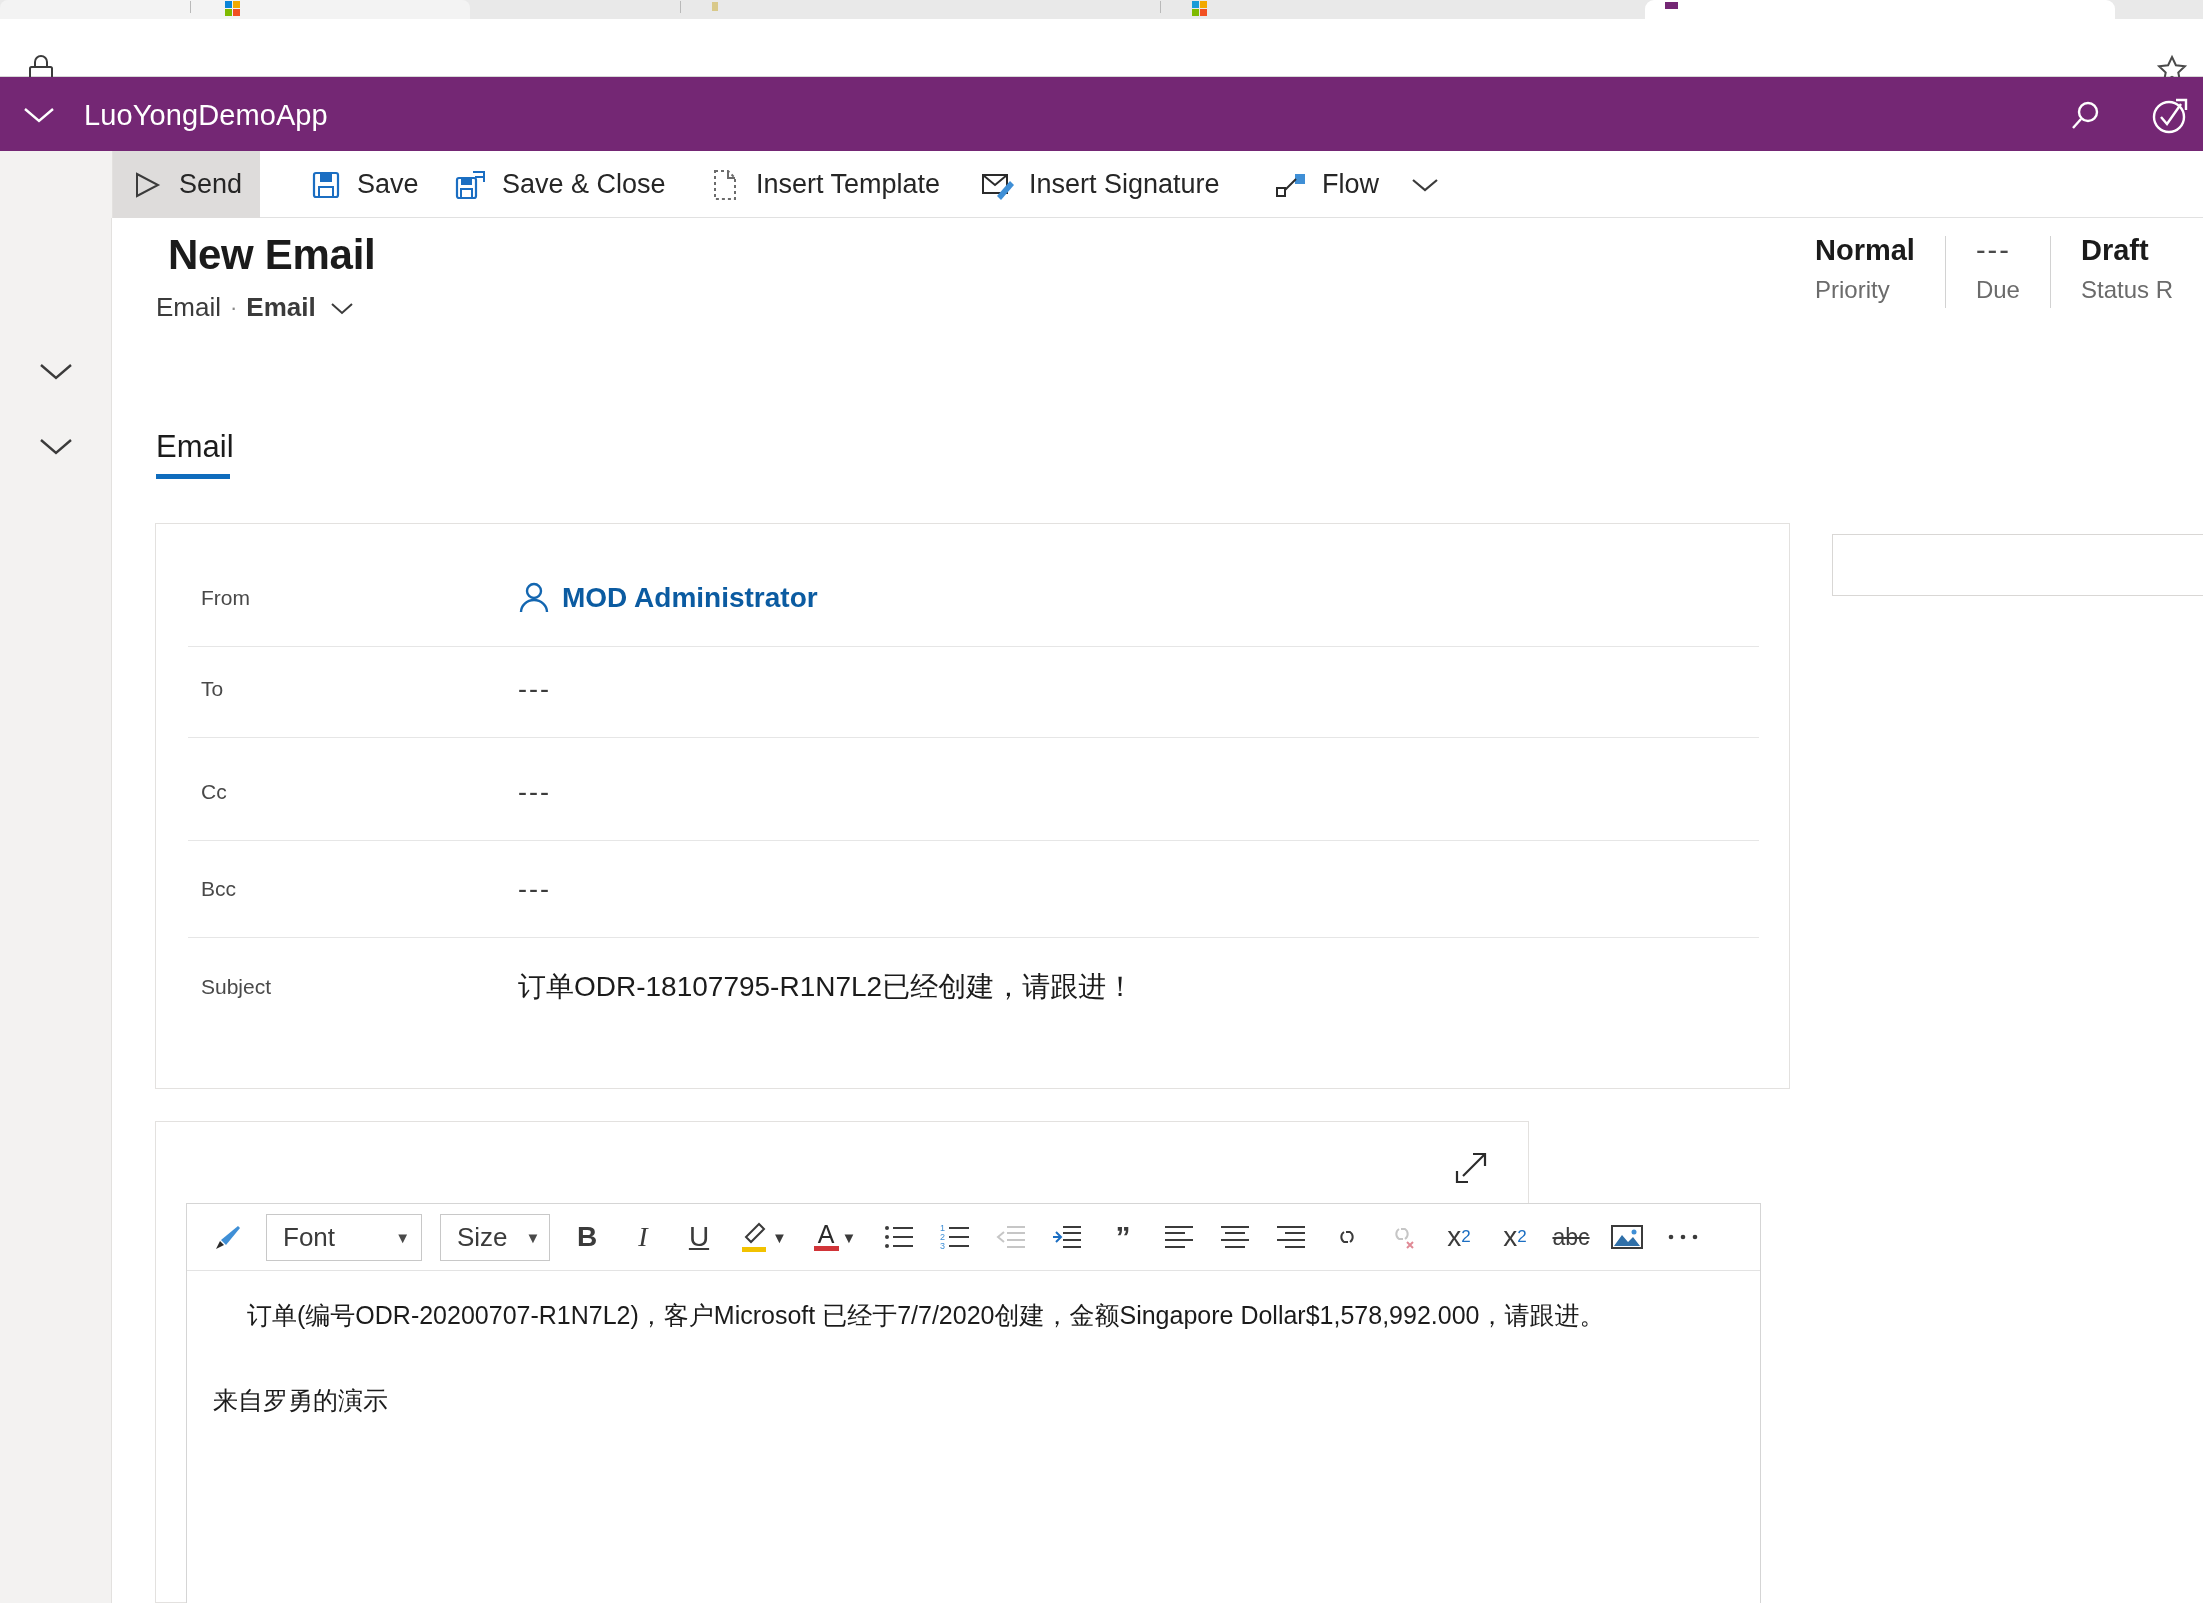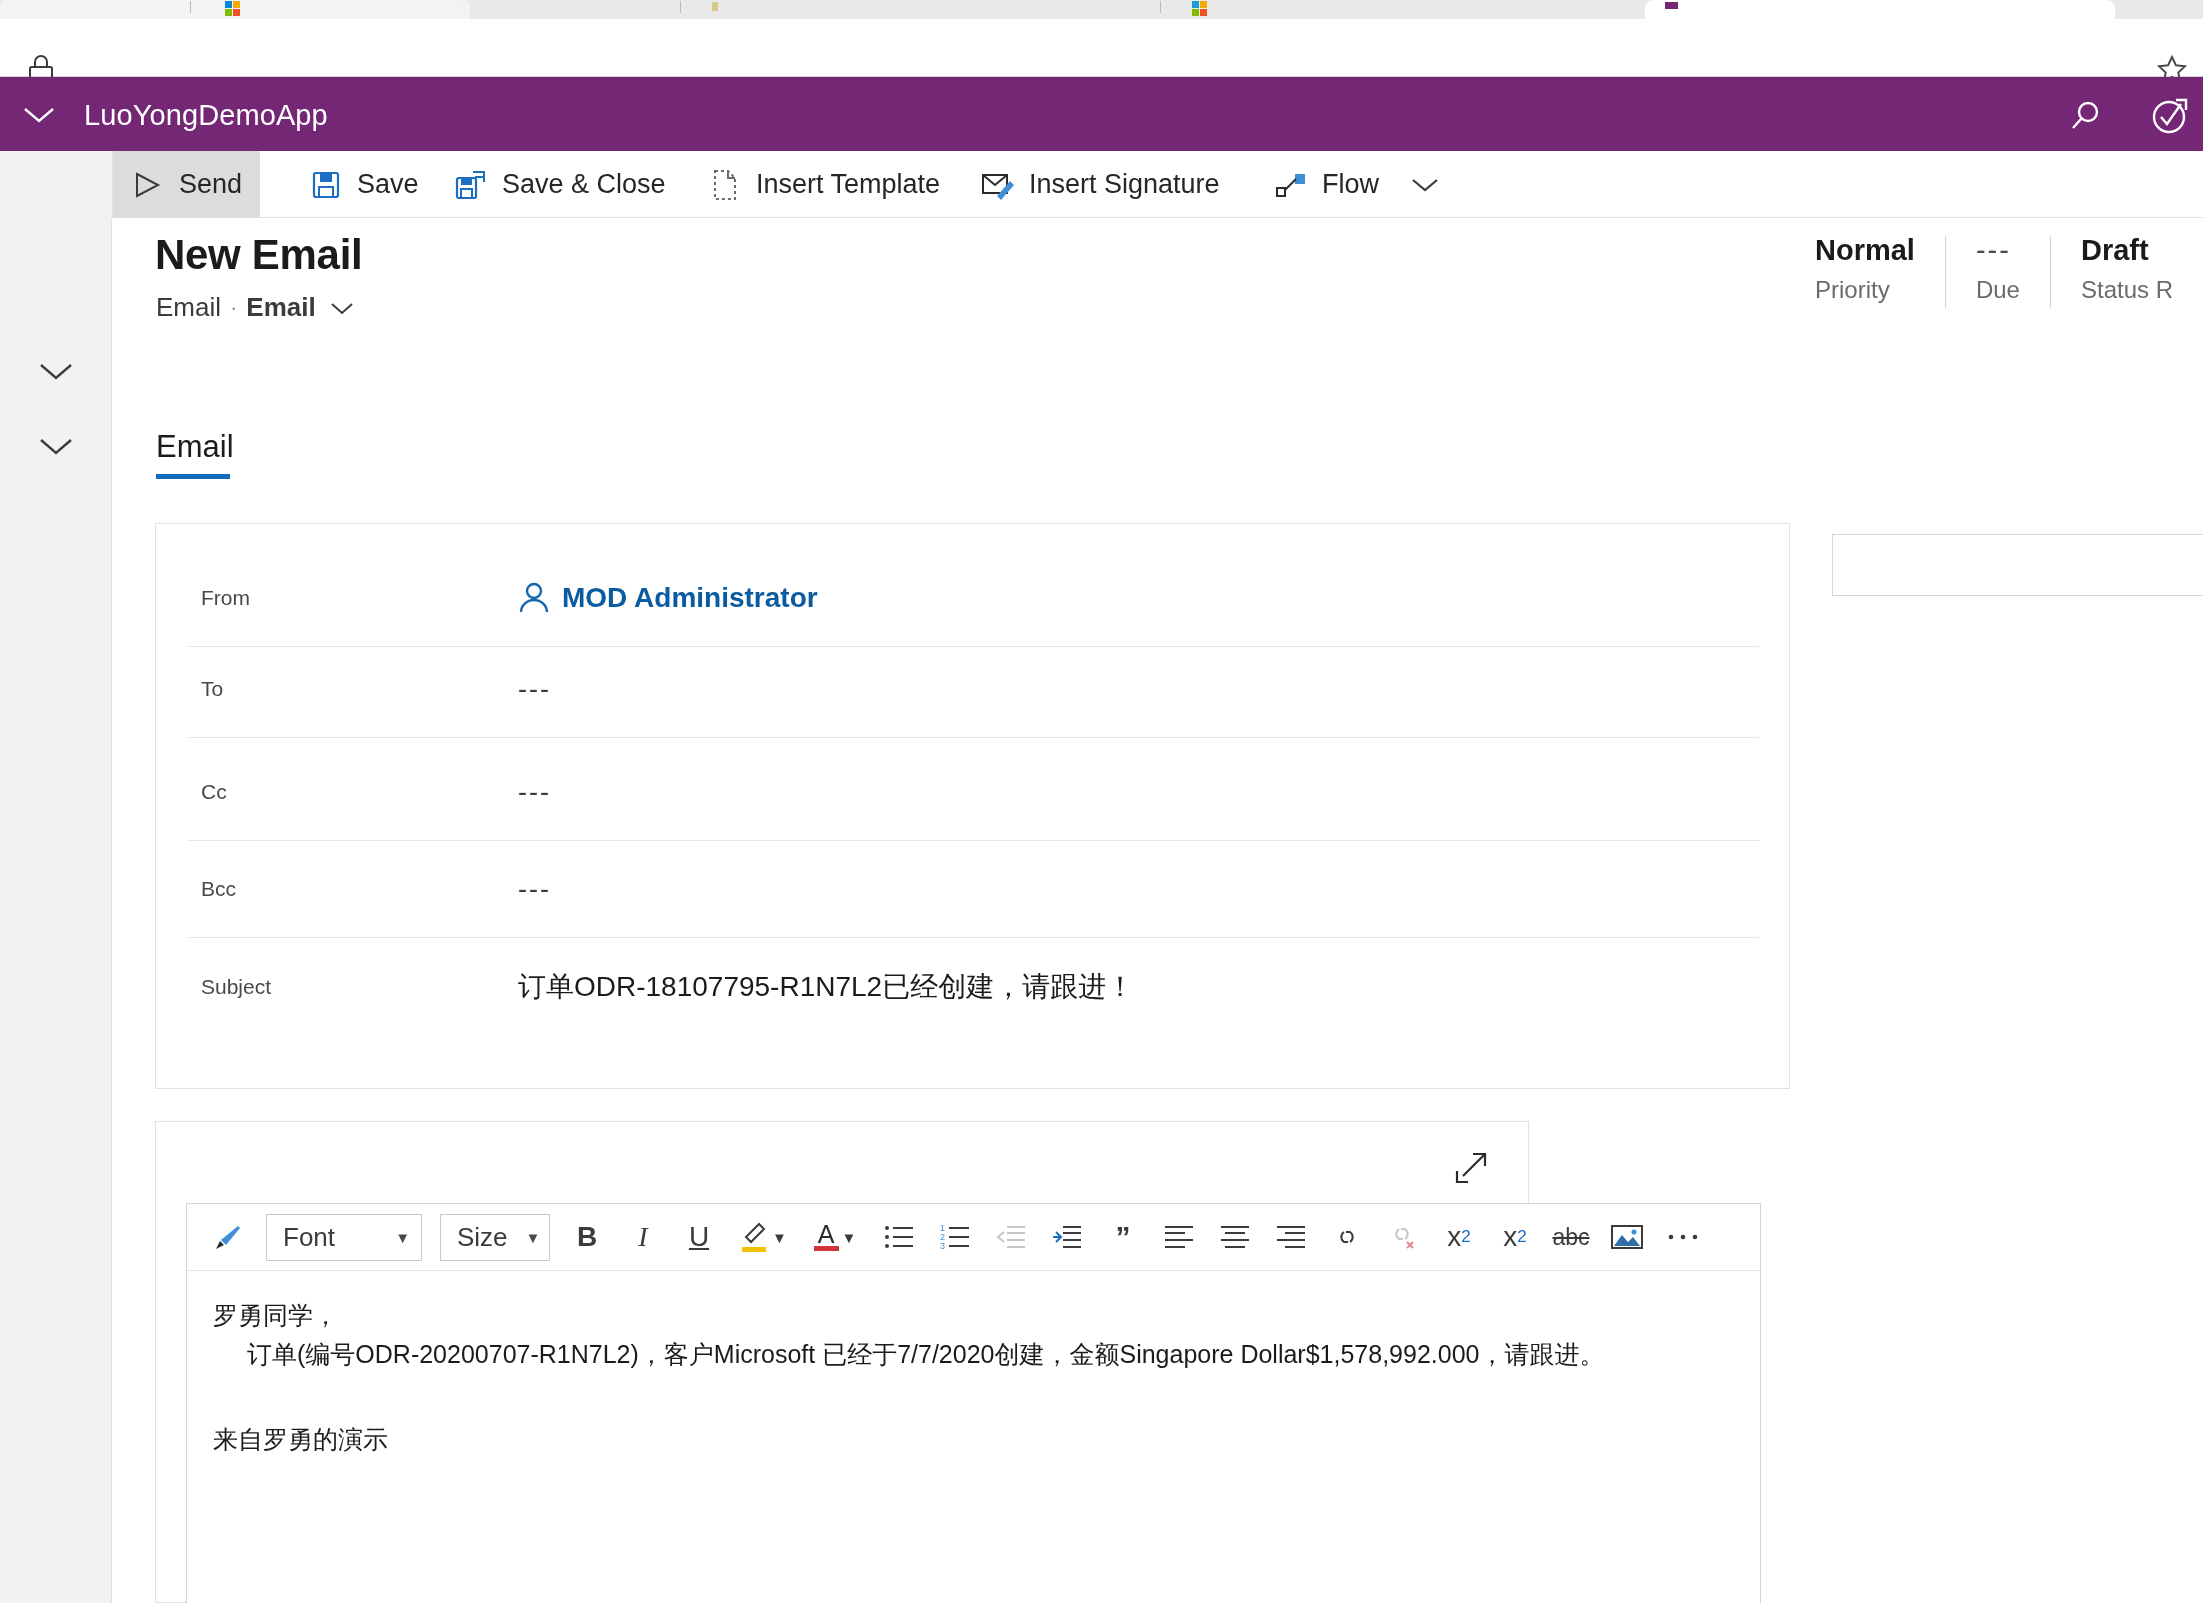--- a/index.html
+++ b/index.html
@@ -89,21 +89,21 @@
     position: absolute; left: 31px; width: 50px; height: 40px;
     display: flex; align-items: center; justify-content: center; cursor: pointer;
   }
 
   
   .page-header {
     position: absolute; left: 112px; top: 218px; width: 2091px; height: 199px;
     background: #ffffff;
   }
   .page-title {
-    position: absolute; left: 43px; top: 13px;
+    position: absolute; left: 56px; top: 13px;
     font-size: 42px; font-weight: 600; color: #1b1b1b; letter-spacing: -.3px;
   }
   .page-sub {
     position: absolute; left: 44px; top: 74px;
     display: flex; align-items: center; gap: 9px;
     font-size: 26px; color: #3b3b3b;
   }
   .page-sub .dot { color: #888; font-size: 22px; }
   .page-sub .strong { font-weight: 600; }
 
@@ -617,19 +617,18 @@
           <g fill="#3b3b3b">
               <circle cx="5" cy="5" r="2.3"></circle>
               <circle cx="17" cy="5" r="2.3"></circle>
               <circle cx="29" cy="5" r="2.3"></circle>
             </g>
         </svg>
       </div>
     </div>
 
     <div class="editor-body">
-      <div class="ebline">罗勇同学，</div>
       <div class="ebline indent">订单(编号ODR-20200707-R1N7L2)，客户Microsoft 已经于7/7/2020创建，金额Singapore Dollar$1,578,992.000，请跟进。</div>
       <div class="ebline gap"></div>
       <div class="ebline">来自罗勇的演示</div>
     </div>
   </div>
 </div>
 
 </body></html>

